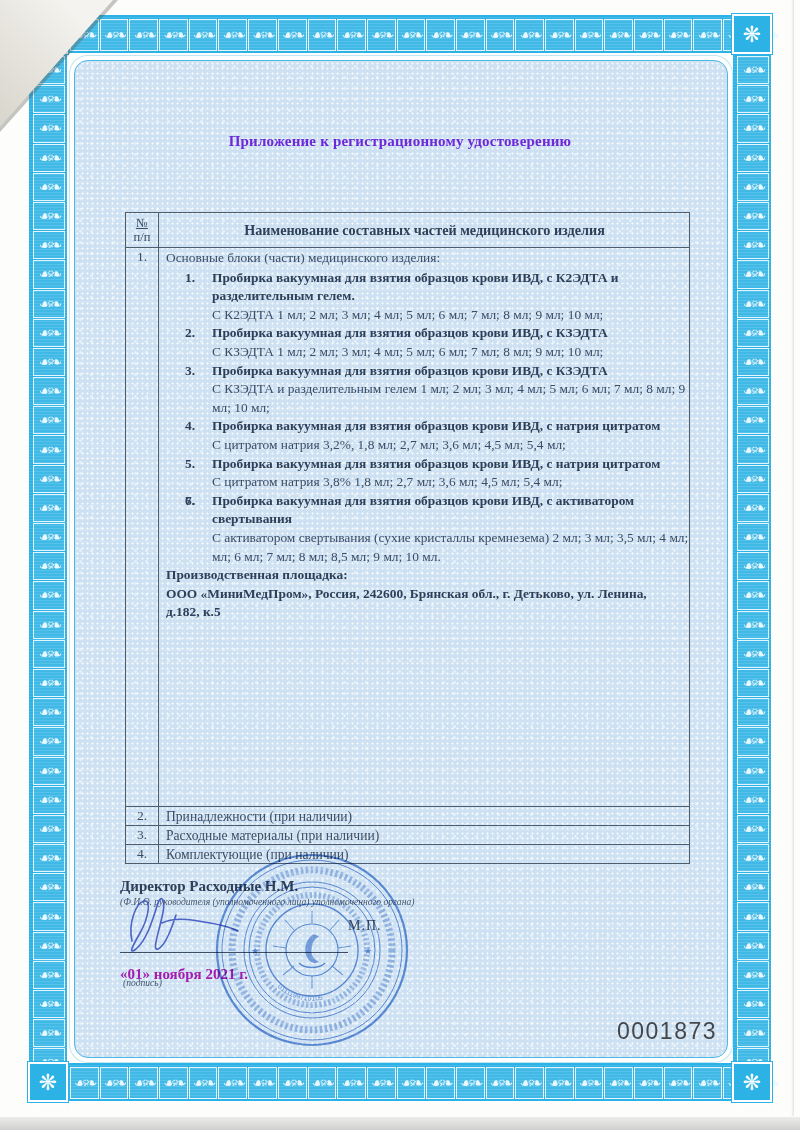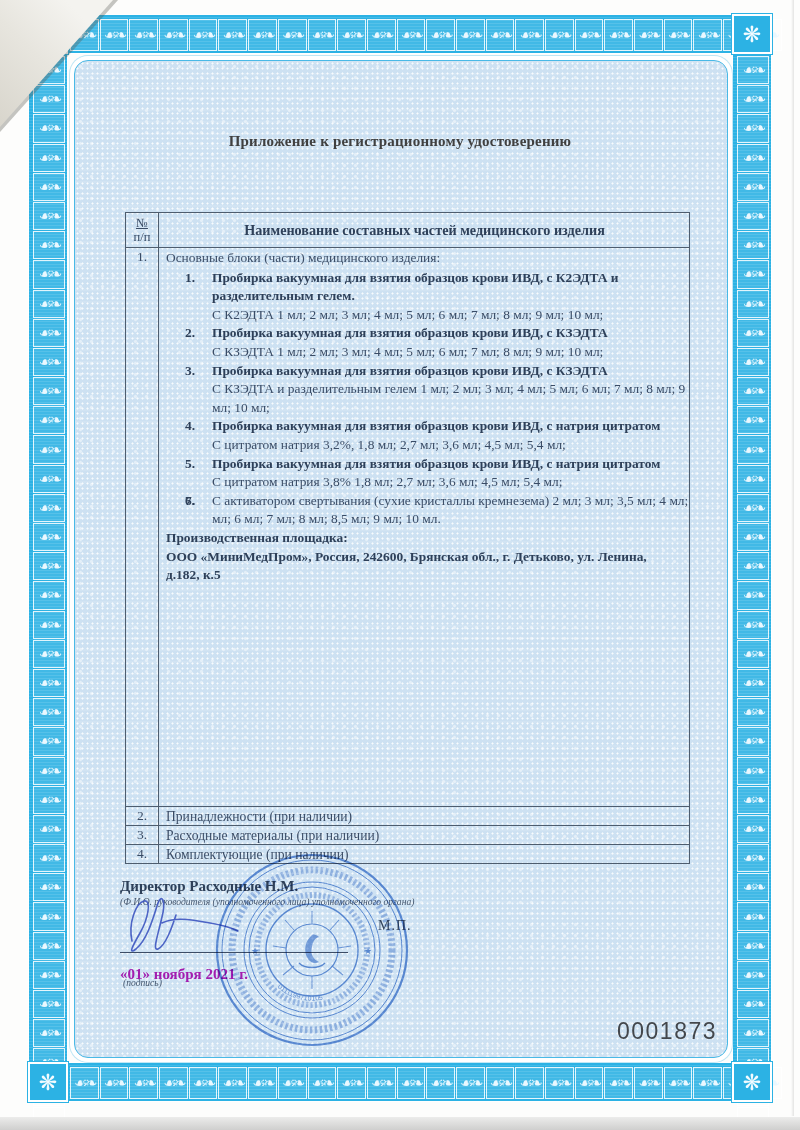--- a/index.html
+++ b/index.html
@@ -55,21 +55,21 @@
   
   .fold-shadow{position:absolute;left:0;top:0;width:118px;height:132px;
     clip-path:polygon(0 0,100% 0,0 100%);background:rgba(90,90,80,.35);}
   .fold{position:absolute;left:0;top:0;width:113px;height:127px;
     clip-path:polygon(0 0,100% 0,0 100%);
     background:linear-gradient(225deg,#f4f3ef 20%,#e7e5de 55%,#d8d5cc 100%);}
 
   
   .doc{position:absolute;inset:0;color:#35465f;}
   .title{position:absolute;left:74px;width:652px;text-align:center;
-    font-weight:bold;font-size:15px;color:#404040;letter-spacing:.2px;}
+    font-weight:bold;font-size:15px;color:#6d28d9;letter-spacing:.2px;}
   .t1{top:133px;} .t2{top:172px;}
 
   .tbl{position:absolute;left:125px;top:212px;width:565px;
     border:1px solid #4e5d6e;box-sizing:border-box;background:transparent;}
   .trow{display:grid;grid-template-columns:33px 1fr;border-bottom:1px solid #4e5d6e;}
   .trow:last-child{border-bottom:none;}
   .tc-num{border-right:1px solid #4e5d6e;text-align:center;font-size:13.5px;
     padding-top:1px;color:#3a4c66;}
   .tc-body{padding:1px 6px 0 7px;font-size:13.4px;line-height:18.6px;color:#3a4c66;}
   .thead{height:34px;}
@@ -87,21 +87,21 @@
   .prod{font-weight:bold;color:#2e4059;}
   .srow{height:18px;}
   .srow .tc-body{line-height:17px;font-size:13.6px;}
 
   .sig{position:absolute;left:120px;top:878px;width:480px;}
   .sig .dir{font-weight:bold;font-size:15px;color:#2e4059;}
   .sig .note{font-style:italic;font-size:9.6px;color:#44566e;margin-top:1px;}
   .sigline{position:absolute;left:120px;top:952px;width:228px;
     border-bottom:1.2px solid #3c4d66;}
   .sigcap{position:absolute;left:123px;top:957px;font-style:italic;font-size:9.6px;color:#44566e;margin-top:20px;}
-  .mp{position:absolute;left:348px;top:918px;font-size:14px;color:#35465f;letter-spacing:1px;margin-left:30px;}
+  .mp{position:absolute;left:348px;top:918px;font-size:14px;color:#35465f;letter-spacing:1px;}
   .date{position:absolute;left:120px;top:966px;font-weight:bold;font-size:15px;color:#a21caf;}
   .serial{position:absolute;left:592px;top:1018px;width:150px;text-align:center;
     font-family:"Liberation Sans","DejaVu Sans",sans-serif;
     font-size:23px;letter-spacing:1.5px;color:#43474c;}
 
   .signature-svg{position:absolute;left:118px;top:893px;}
   .stamp{position:absolute;left:213px;top:851px;mix-blend-mode:multiply;opacity:.82;}
 </style>
 </head>
 <body>
@@ -297,20 +297,21 @@
 
               <div class="blk">
                 <div class="ttl">Пробирка вакуумная для взятия образцов крови ИВД, с натрия цитратом</div>
                 <div class="dsc">С цитратом натрия 3,8% 1,8 мл; 2,7 мл; 3,6 мл; 4,5 мл; 5,4 мл;</div>
               </div>
 
               <div class="blk">
               </div>
 
               <div class="blk">
+                <div class="ttl">Пробирка вакуумная для взятия образцов крови ИВД, с активатором свертывания</div>
                 <div class="dsc">С активатором свертывания (сухие кристаллы кремнезема) 2 мл; 3 мл; 3,5 мл; 4 мл; 5 мл; 6 мл; 7 мл; 8 мл; 8,5 мл; 9 мл; 10 мл.</div>
               </div>
             </div>
           <div class="prod">Производственная площадка:</div>
           <div class="prod">ООО «МиниМедПром», Россия, 242600, Брянская обл., г. Детьково, ул. Ленина, д.182, к.5</div>
         </div>
       </div>
 
       <div class="rows-simple">
 

